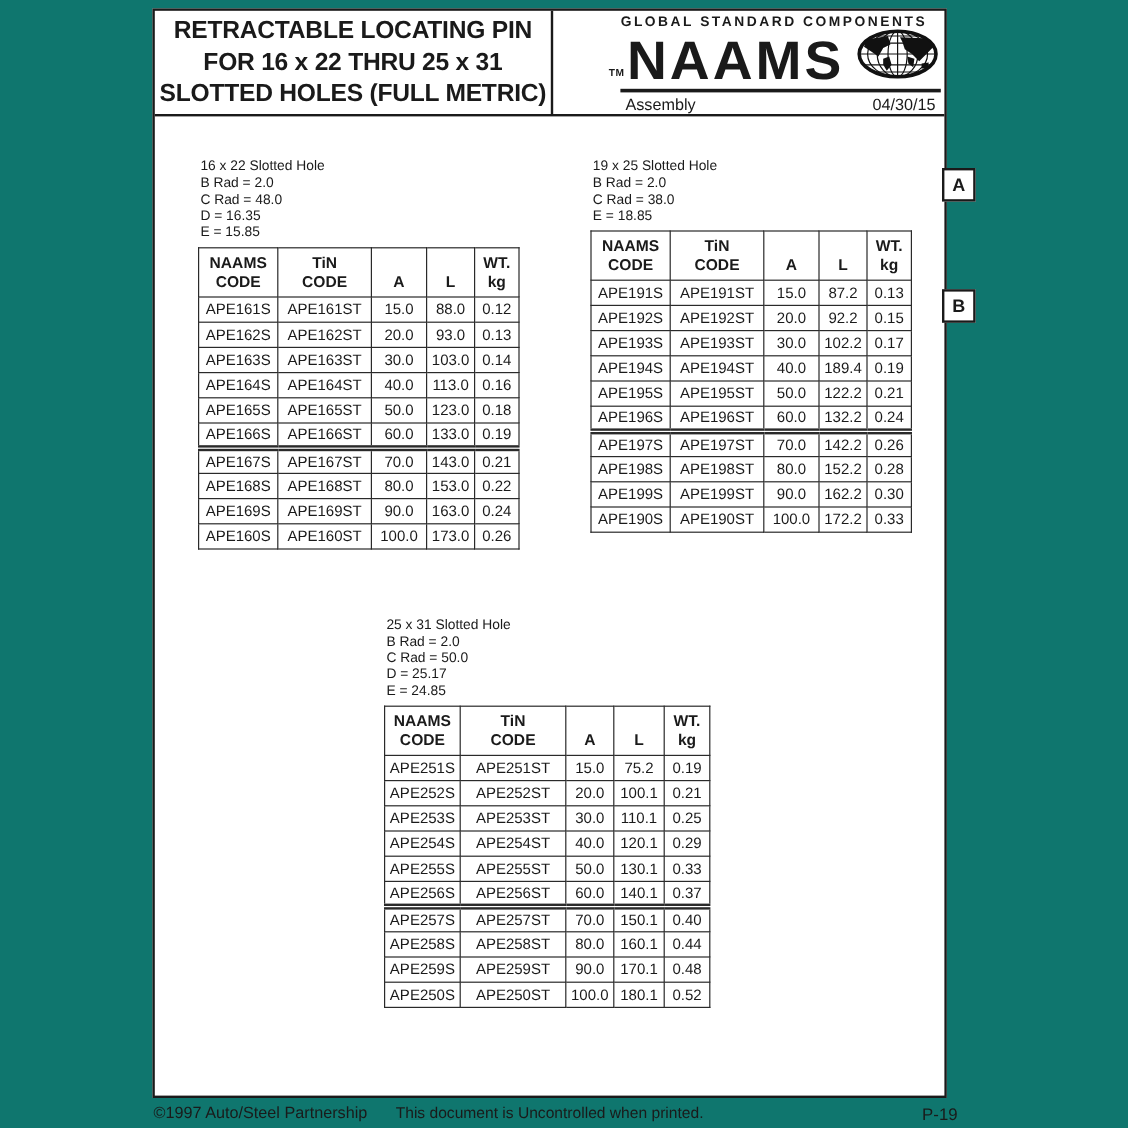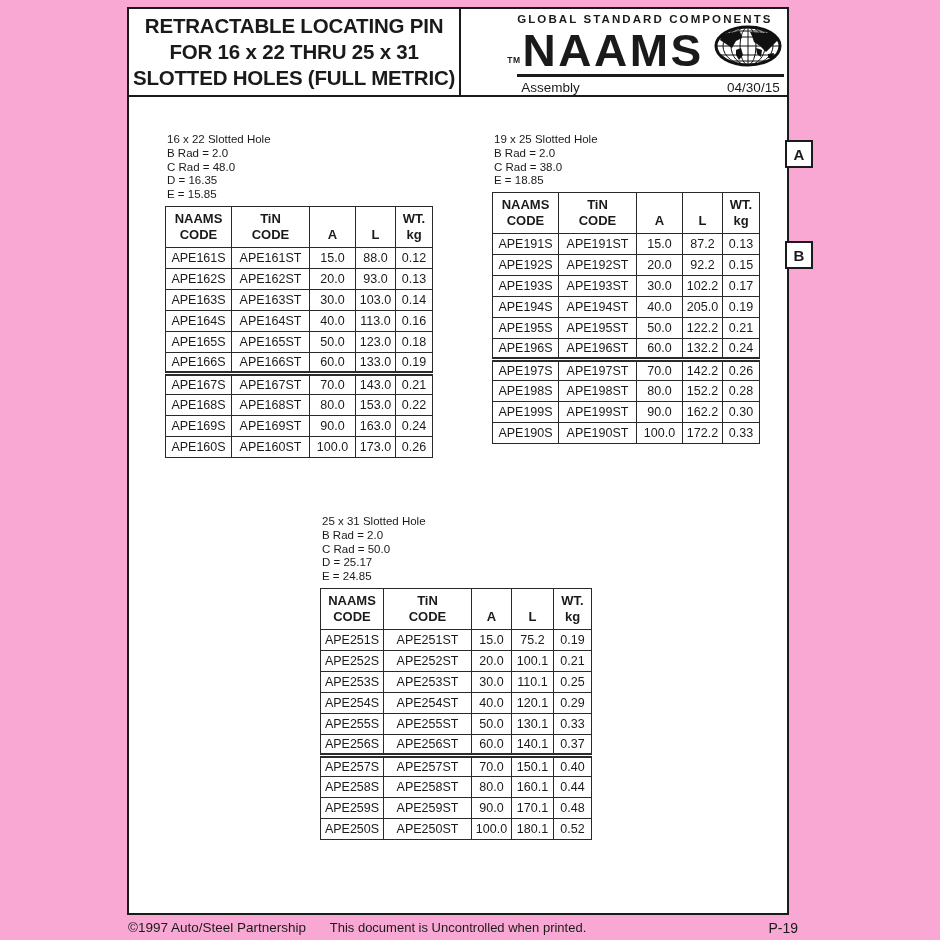--- a/index.html
+++ b/index.html
@@ -3,21 +3,21 @@
 <meta charset="utf-8">
 <style>
   * { margin: 0; padding: 0; box-sizing: border-box; }
   html, body { background: #ffffff; }
   body {
     font-family: "Liberation Sans", sans-serif;
     color: #1a1a1a;
     width: 940px; height: 940px;
     position: relative;
   }
-  .page { position: absolute; inset: 0; background: #f9a8d4; text-decoration: underline; }
+  .page { position: absolute; inset: 0; background: #0f766e; text-decoration: underline; }
 
   
   .frame {
     position: absolute;
     left: 127px; top: 7px;
     width: 662px; height: 908px;
     border: 2px solid #1a1a1a;
     background: #fff;
   }
 
@@ -342,21 +342,21 @@
               <td>APE193S</td>
               <td>APE193ST</td>
               <td>30.0</td>
               <td>102.2</td>
               <td>0.17</td>
             </tr>
             <tr>
               <td>APE194S</td>
               <td>APE194ST</td>
               <td>40.0</td>
-              <td>205.0</td>
+              <td>189.4</td>
               <td>0.19</td>
             </tr>
             <tr>
               <td>APE195S</td>
               <td>APE195ST</td>
               <td>50.0</td>
               <td>122.2</td>
               <td>0.21</td>
             </tr>
             <tr>

